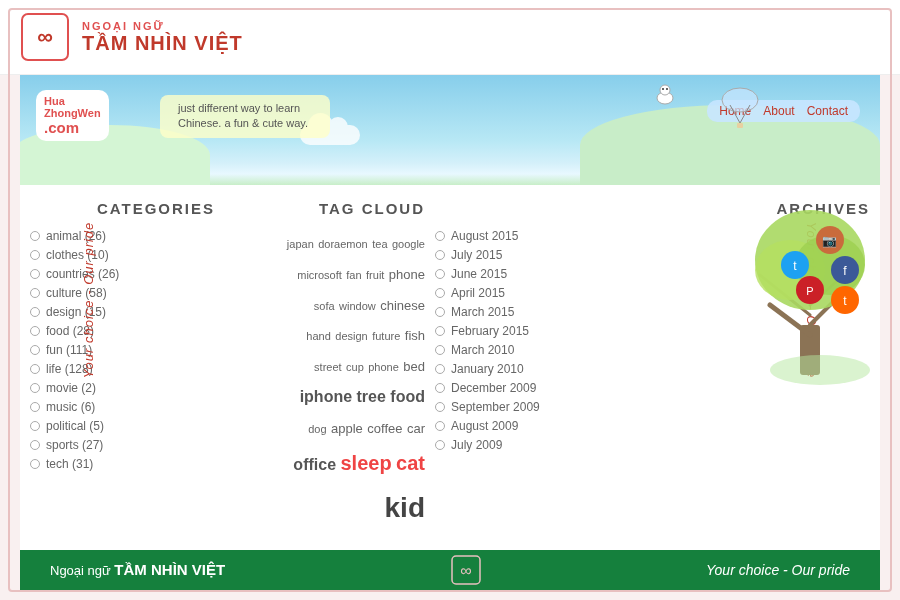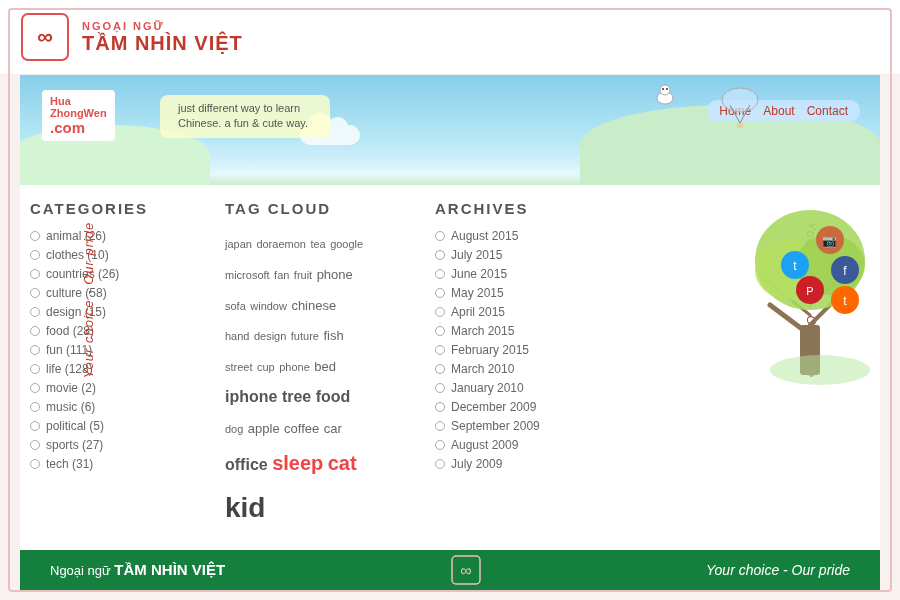--- a/index.html
+++ b/index.html
@@ -76,24 +76,24 @@
     
     .banner {
       background: linear-gradient(180deg, #87CEEB 0%, #b8e8f5 60%, #d4f0fa 80%, #e8f8ff 90%, #c8eec8 100%);
       height: 110px;
       position: relative;
       overflow: hidden;
       margin: 0 20px;
     }
     .banner-logo {
       position: absolute;
-      left: 22px;
+      left: 16px;
       top: 15px;
       background: #fff;
-      border-radius: 4px;
+      border-radius: 10px;
       padding: 5px 8px;
       font-size: 11px;
       font-weight: bold;
     }
     .banner-logo .hua { color: #e05050; }
     .banner-logo .zhong { color: #e05050; }
     .banner-logo .com { color: #e05050; font-size: 15px; }
     .banner-tagline {
       position: absolute;
       left: 140px;
@@ -139,20 +139,21 @@
     }
 
     
     .main-content {
       display: flex;
       margin: 0 20px;
       background: #fff;
       min-height: 360px;
       padding: 15px 10px;
       gap: 10px;
+      text-align: right;
     }
 
     
     .categories-col {
       width: 185px;
       flex-shrink: 0;
     }
     .col-title {
       font-size: 15px;
       font-weight: bold;
@@ -415,24 +416,20 @@
         <li>
           <span class="circle"></span>
           <span>July 2015</span>
         </li>
         <li>
           <span class="circle"></span>
           <span>June 2015</span>
         </li>
         <li>
           <span class="circle"></span>
-          <span>May 2015</span>
-        </li>
-        <li>
-          <span class="circle"></span>
           <span>April 2015</span>
         </li>
         <li>
           <span class="circle"></span>
           <span>March 2015</span>
         </li>
         <li>
           <span class="circle"></span>
           <span>February 2015</span>
         </li>

